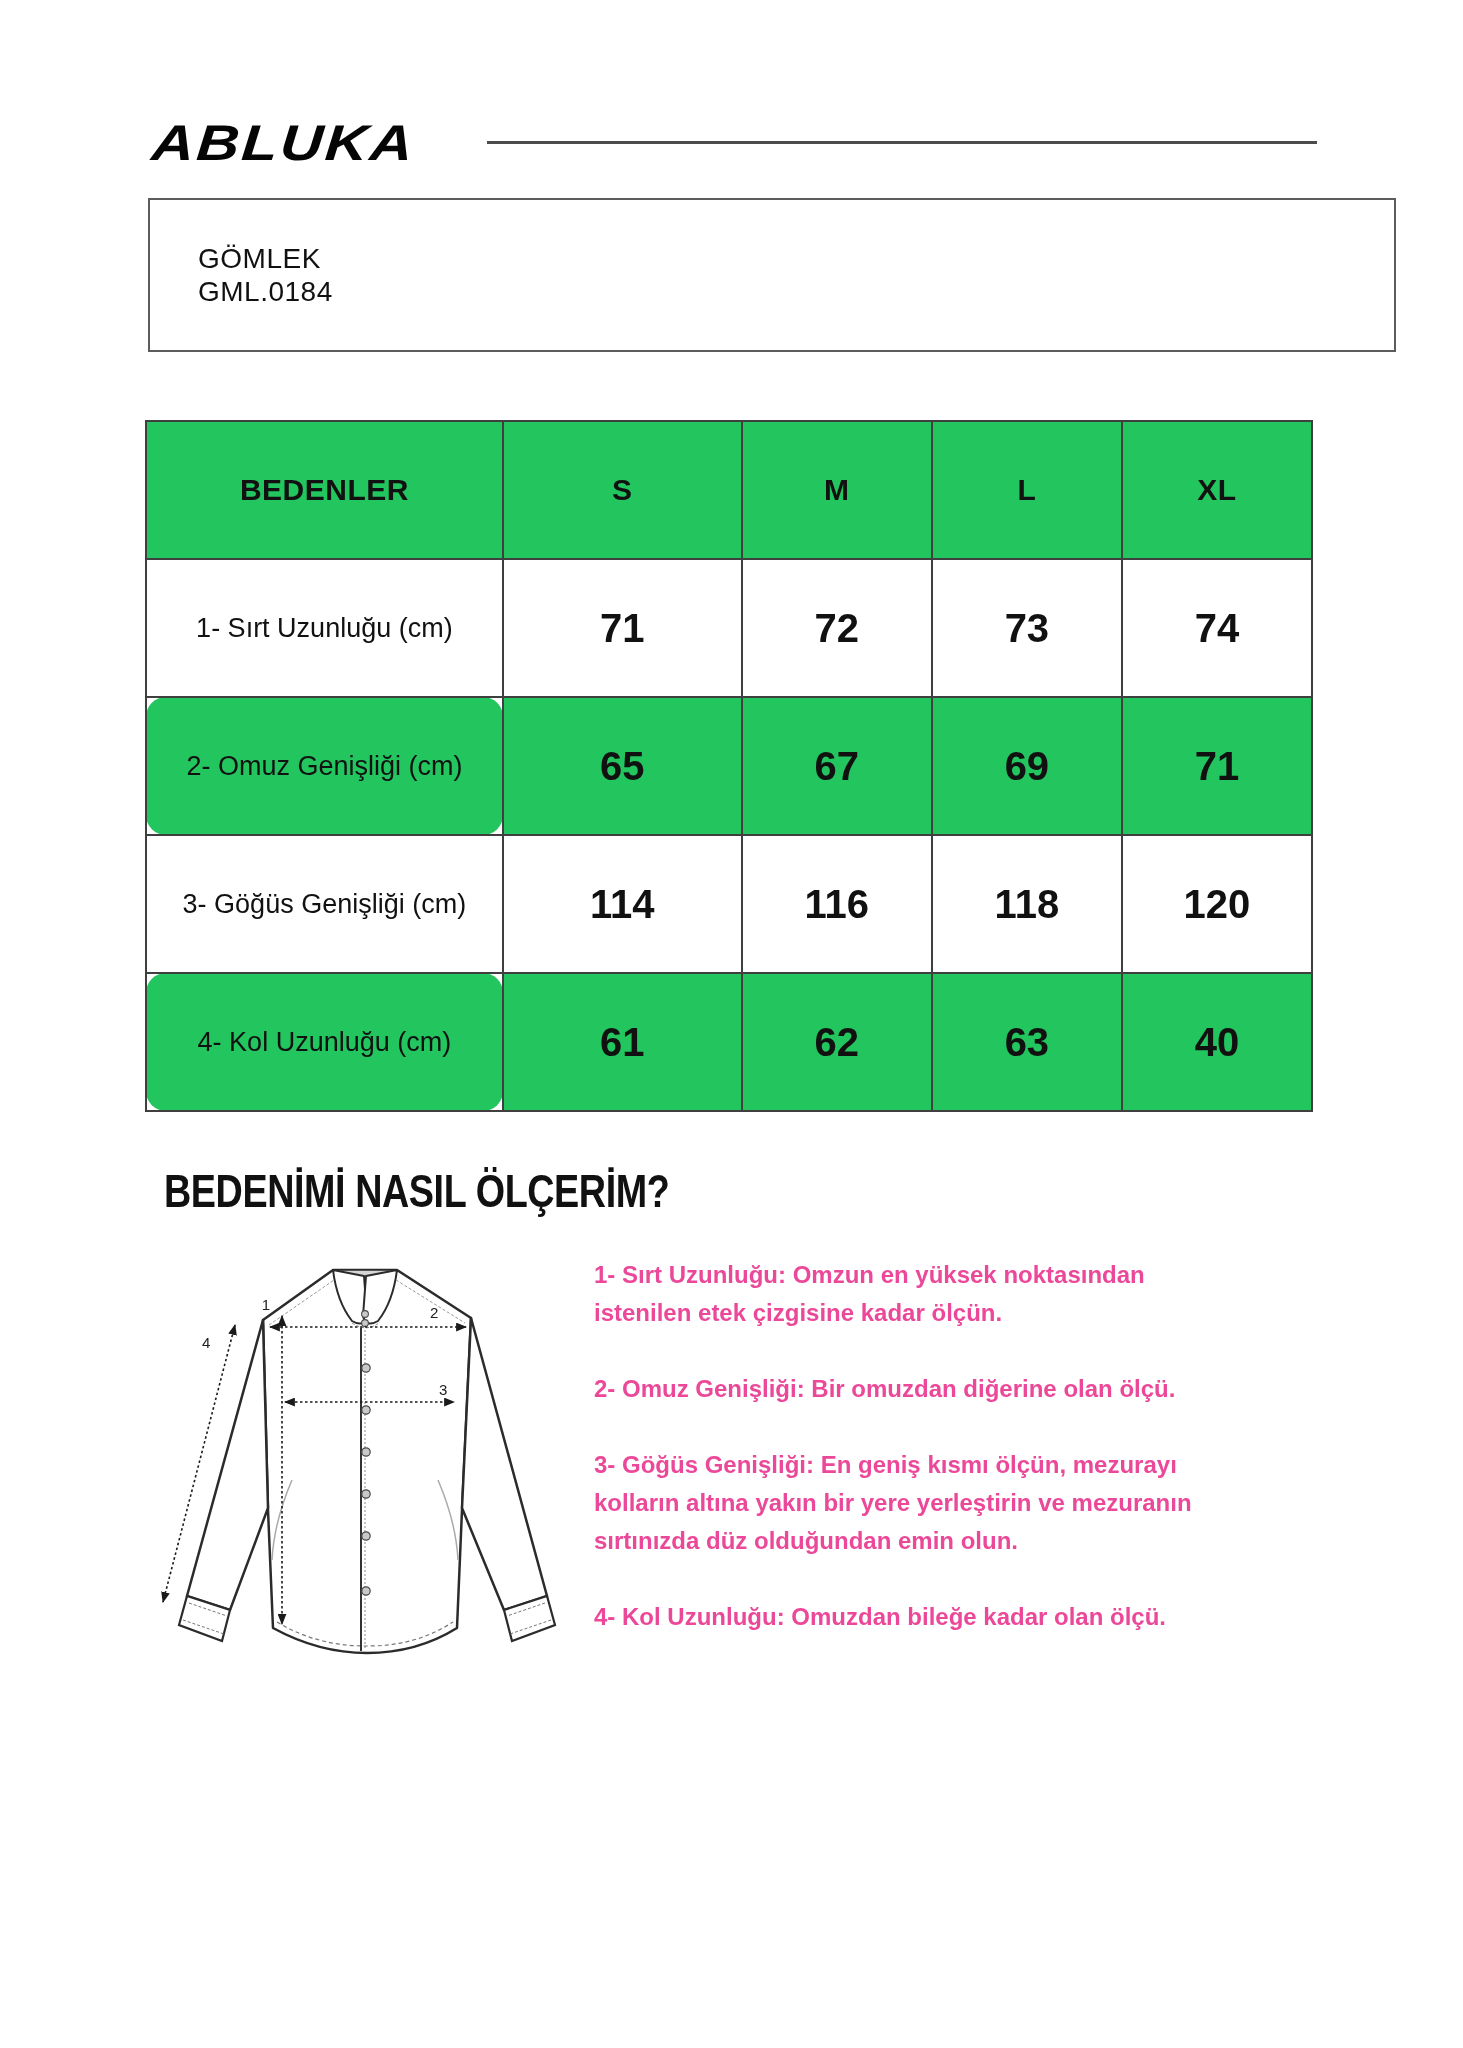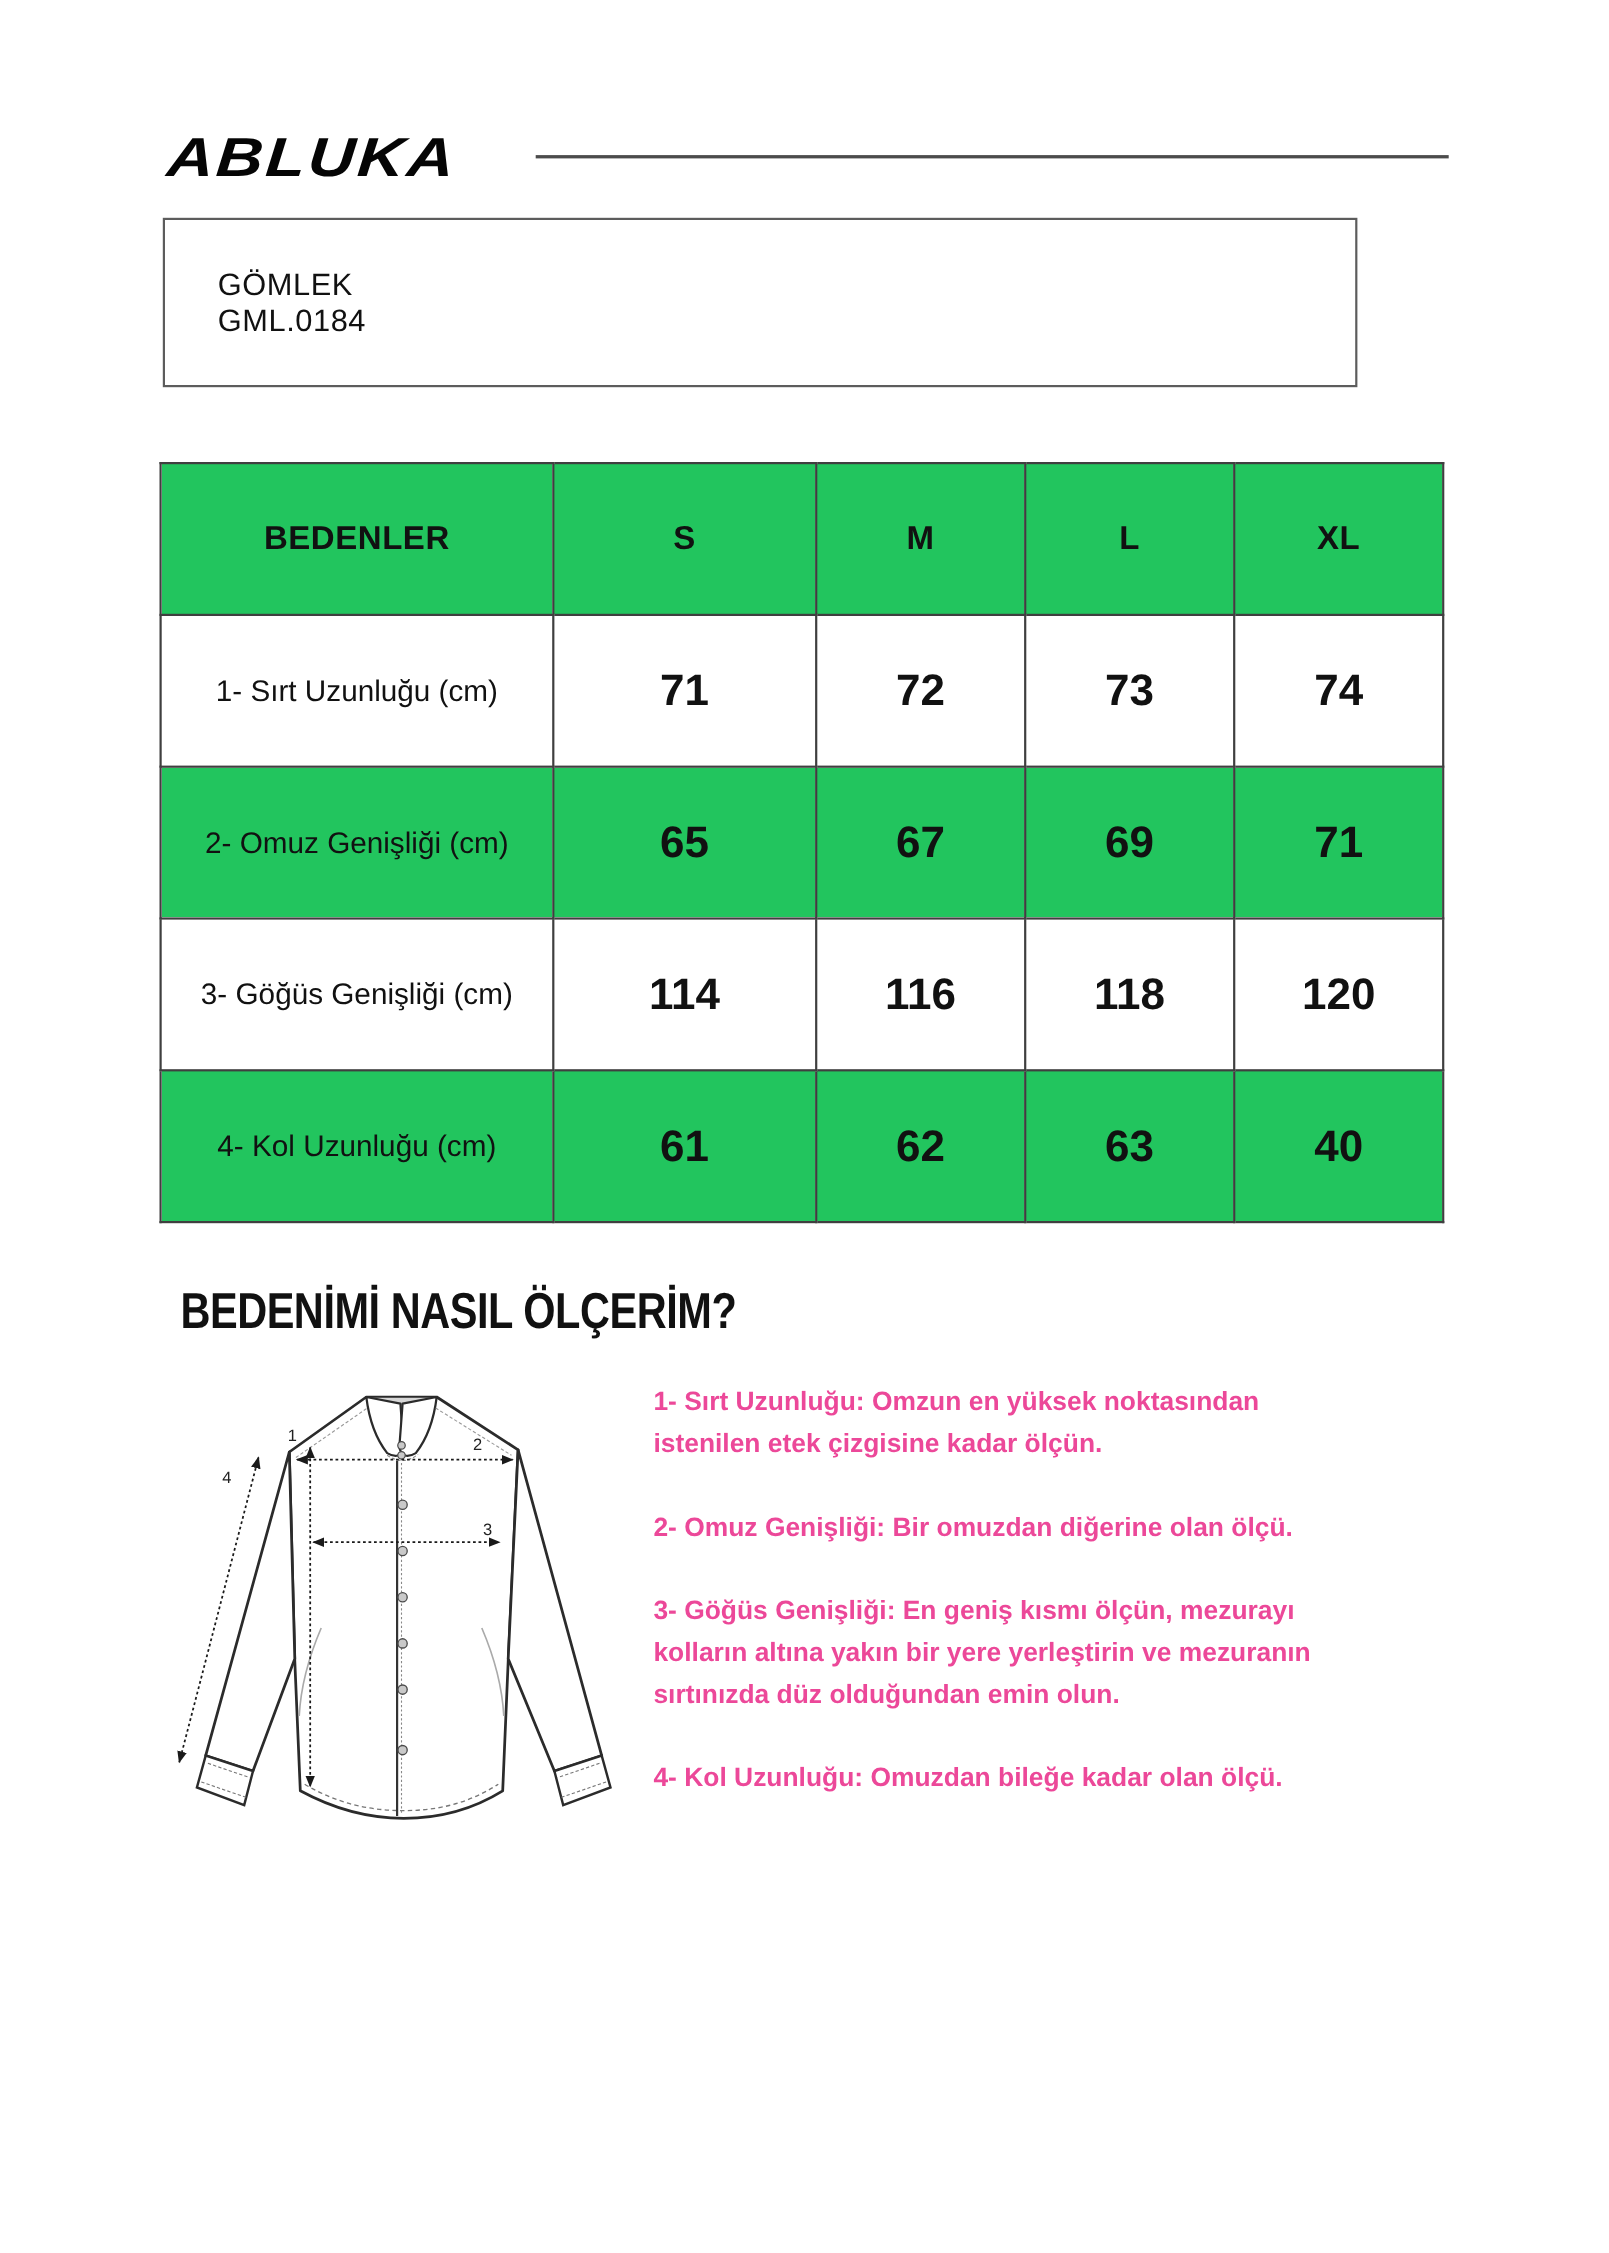--- a/index.html
+++ b/index.html
@@ -19,21 +19,21 @@
     letter-spacing:2px;color:#050505;
     transform:scaleX(1.18) skewX(-4deg);transform-origin:left center;
     white-space:nowrap;
   }
   .logo-rule{
     position:absolute;left:487px;top:141px;width:830px;height:3px;
     background:#4c4c4c;
   }
   
   .header-box{
-    position:absolute;left:148px;top:198px;width:1086px;height:154px;
+    position:absolute;left:148px;top:198px;width:1248px;height:154px;
     border:2px solid #5c5c5c;box-sizing:border-box;
     display:flex;align-items:center;justify-content:space-between;
     padding:0 30px 0 48px;
   }
   .product-info{font-size:28px;line-height:33px;font-weight:500;letter-spacing:.5px;}
   .size-chart-title{font-size:58px;font-weight:400;letter-spacing:8px;white-space:nowrap;}
   
   table.size-table{
     position:absolute;left:145px;top:420px;width:1168px;
     border-collapse:collapse;table-layout:fixed;
@@ -41,21 +41,21 @@
   .size-table th,.size-table td{
     border:2px solid #3f3f3f;text-align:center;vertical-align:middle;
     height:136px;padding:0;overflow:hidden;
   }
   .size-table col.c0{width:30.6%}
   .size-table col.c1{width:20.5%}
   .size-table col.c2{width:16.3%}
   .size-table col.c3{width:16.3%}
   .size-table col.c4{width:16.3%}
   .size-table th{font-size:30px;font-weight:700;letter-spacing:.5px;}
-  .size-table td.label{font-size:27px;font-weight:400;}
+  .size-table td.label{font-size:27px;font-weight:400;border-radius:20px;}
   .size-table td.value{font-size:40px;font-weight:700;}
   .shade{background:#22c55e;}
   
   .section-heading{
     position:absolute;left:164px;top:1164px;
     font-size:46px;font-weight:800;letter-spacing:-.5px;white-space:nowrap;
     transform:scaleX(0.82);transform-origin:left center;
   }
   .diagram{position:absolute;left:140px;top:1250px;width:450px;height:420px;}
   .diagram .meas{

